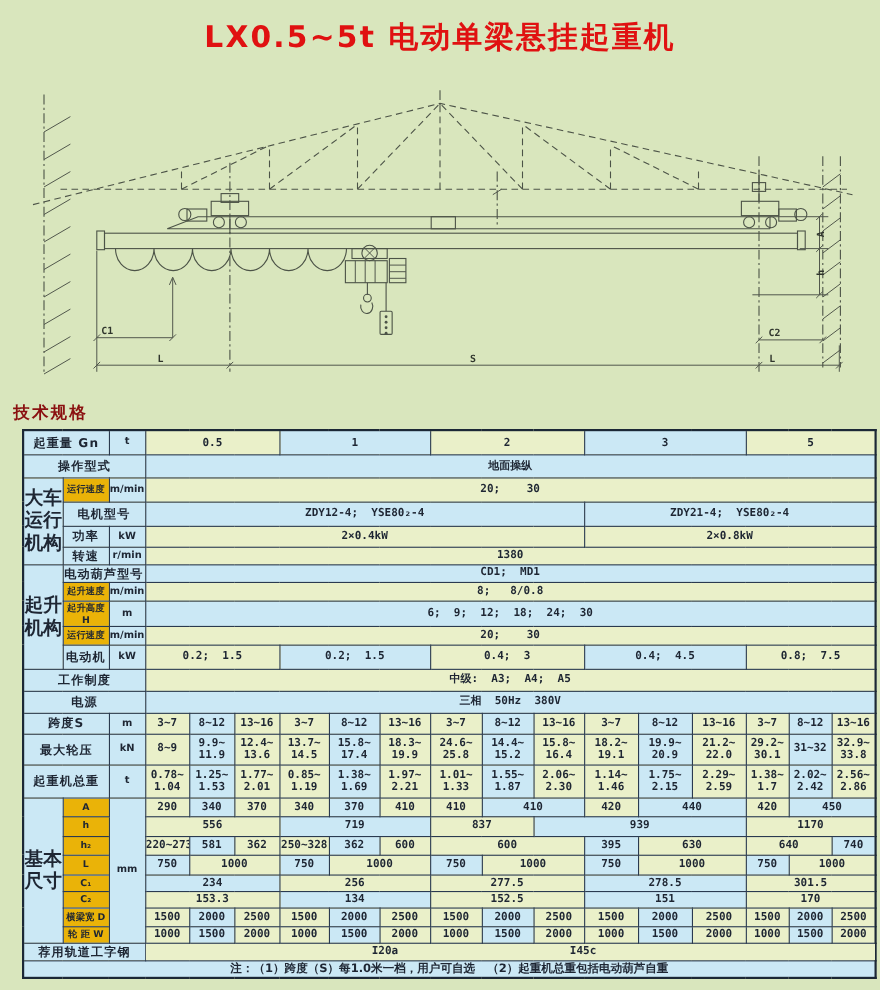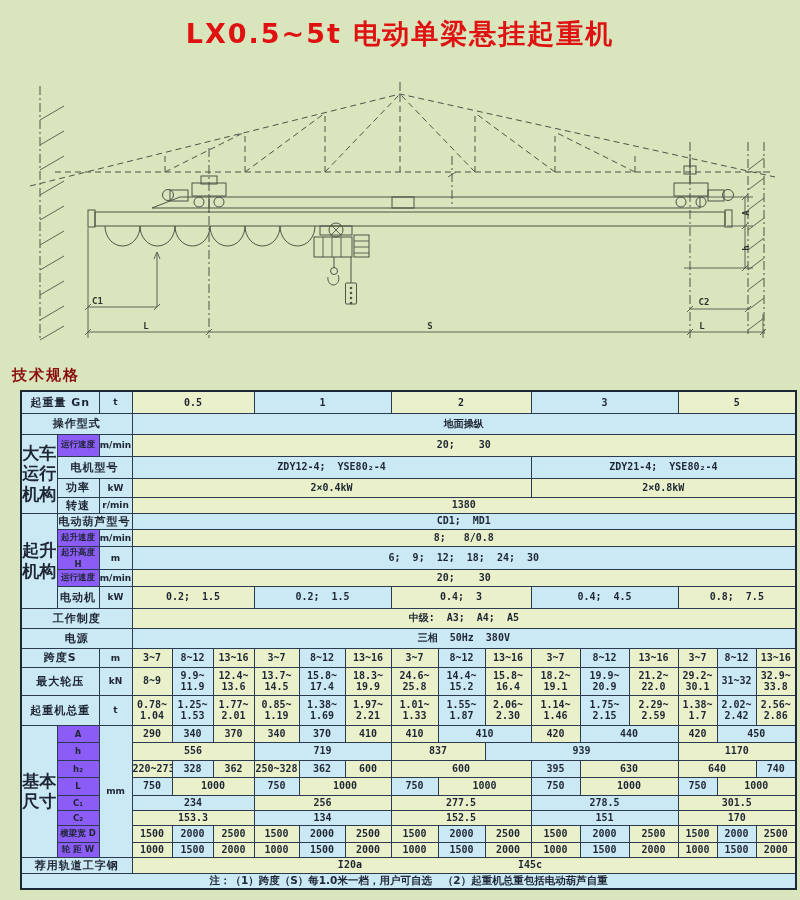--- a/index.html
+++ b/index.html
@@ -15,21 +15,21 @@
   .drawing .dash{stroke-dasharray:6,4;}
   .drawing .dashdot{stroke-dasharray:9,3,2,3;}
   .drawing text{fill:#2f352c;font-size:9px;font-weight:bold;
         font-family:"DejaVu Sans Mono",monospace;}
   #spec-table{position:absolute;left:20px;top:390px;width:775px;border-collapse:collapse;
         table-layout:fixed;border:2px solid #1c2836;background:#eaf0c9;}
   #spec-table td{border:1px solid #2a3a50;text-align:center;vertical-align:middle;
         padding:0;color:#1e2633;overflow:hidden;}
   td.group{font-weight:bold;font-size:17px;white-space:pre-line;line-height:1.2;background:#cbe8f5;}
   td.label{font-weight:bold;font-size:11px;background:#cbe8f5;letter-spacing:1px;}
-  td.label2{font-weight:bold;font-size:8.5px;background:#8b5cf6;}
+  td.label2{font-weight:bold;font-size:8.5px;background:#eab308;}
   td.unit{font-weight:bold;font-size:9px;background:#cbe8f5;}
   td.val{font-family:"DejaVu Sans Mono","DejaVu Sans",monospace;font-size:10px;font-weight:bold;
         white-space:pre-wrap;line-height:1.15;}
   td.note{font-size:10.5px;font-weight:bold;text-align:left;padding-left:12px;
         white-space:pre-wrap;background:#cbe8f5;}
   td.rail{position:relative;}
   .rail-label{position:absolute;top:50%;transform:translate(-50%,-50%);
         font-family:"DejaVu Sans Mono",monospace;}
   .bg-g{background:#eaf0c9;}
   .bg-b{background:#cbe8f5;}
@@ -341,21 +341,21 @@
           <td class="label2">h</td>
           <td colspan="3" class="val bg-g">556</td>
           <td colspan="3" class="val bg-b">719</td>
           <td colspan="2" class="val bg-g">837</td>
           <td colspan="4" class="val bg-b">939</td>
           <td colspan="3" class="val bg-g">1170</td>
         </tr>
         <tr style="height: 17px; padding-left: 38px;">
           <td class="label2">h₂</td>
           <td class="val bg-g">220~273</td>
-          <td class="val bg-b">328</td>
+          <td class="val bg-b">581</td>
           <td class="val bg-g">362</td>
           <td class="val bg-g">250~328</td>
           <td class="val bg-b">362</td>
           <td class="val bg-g">600</td>
           <td colspan="3" class="val bg-g">600</td>
           <td class="val bg-b">395</td>
           <td colspan="2" class="val bg-g">630</td>
           <td colspan="2" class="val bg-g">640</td>
           <td class="val bg-b">740</td>
         </tr>

